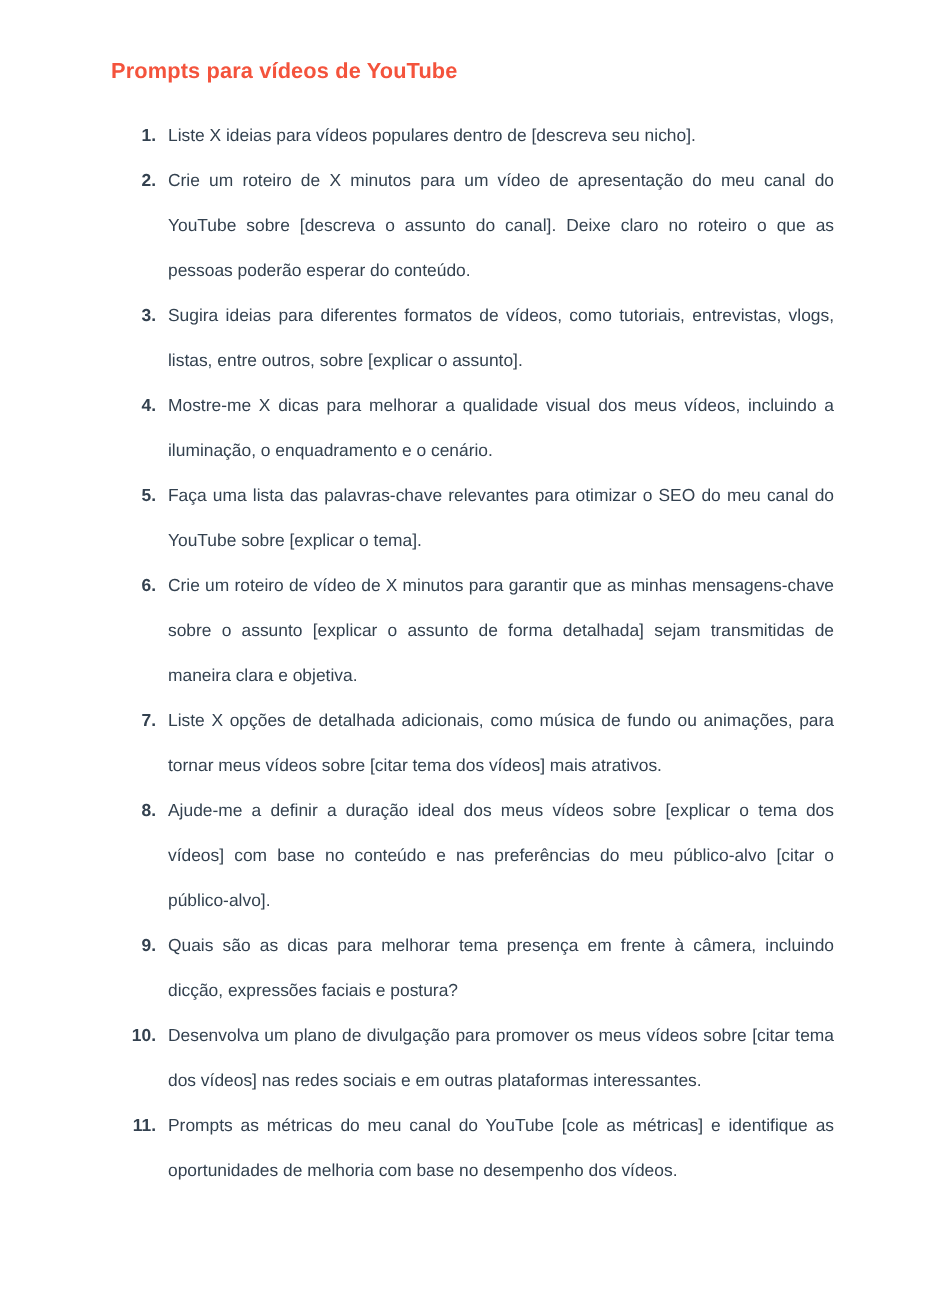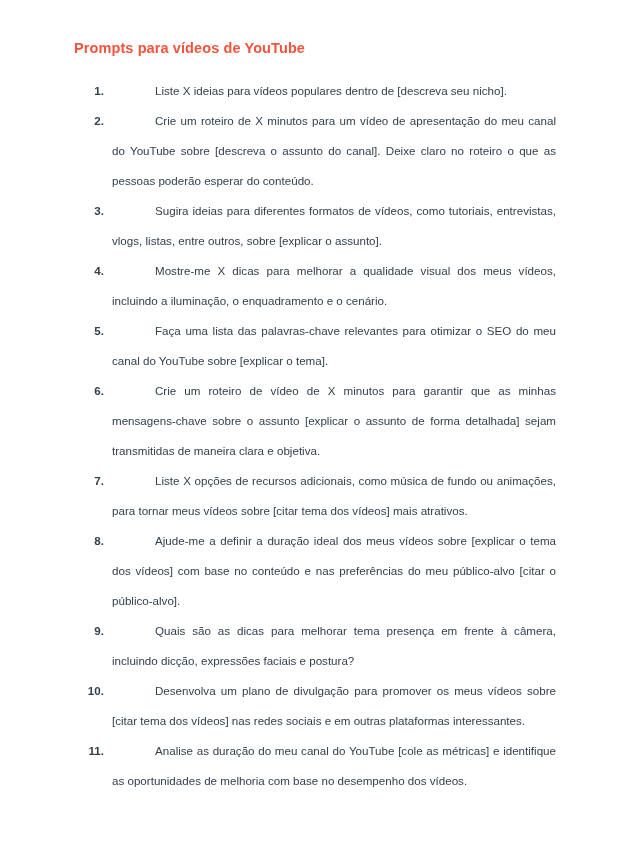--- a/index.html
+++ b/index.html
@@ -61,37 +61,36 @@
     text-align: right;
     font-weight: bold;
     font-size: 11.6px;
     line-height: 30px;
     color: #33414f;
   }
 
   
   .prompt-item > .txt {
     display: inline;
-    margin-left: 43px;
   }
 </style>
 </head>
 <body>
 
 <div class="page">
 
   <h1 class="doc-title">Prompts para vídeos de YouTube</h1>
 
   <ol class="prompt-list">
       <li class="prompt-item"><span class="txt">Liste X ideias para vídeos populares dentro de [descreva seu nicho].</span></li>
       <li class="prompt-item"><span class="txt">Crie um roteiro de X minutos para um vídeo de apresentação do meu canal do YouTube sobre [descreva o assunto do canal]. Deixe claro no roteiro o que as pessoas poderão esperar do conteúdo.</span></li>
       <li class="prompt-item"><span class="txt">Sugira ideias para diferentes formatos de vídeos, como tutoriais, entrevistas, vlogs, listas, entre outros, sobre [explicar o assunto].</span></li>
       <li class="prompt-item"><span class="txt">Mostre-me X dicas para melhorar a qualidade visual dos meus vídeos, incluindo a iluminação, o enquadramento e o cenário.</span></li>
       <li class="prompt-item"><span class="txt">Faça uma lista das palavras-chave relevantes para otimizar o SEO do meu canal do YouTube sobre [explicar o tema].</span></li>
       <li class="prompt-item"><span class="txt">Crie um roteiro de vídeo de X minutos para garantir que as minhas mensagens-chave sobre o assunto [explicar o assunto de forma detalhada] sejam transmitidas de maneira clara e objetiva.</span></li>
-      <li class="prompt-item"><span class="txt">Liste X opções de recursos adicionais, como música de fundo ou animações, para tornar meus vídeos sobre [citar tema dos vídeos] mais atrativos.</span></li>
+      <li class="prompt-item"><span class="txt">Liste X opções de detalhada adicionais, como música de fundo ou animações, para tornar meus vídeos sobre [citar tema dos vídeos] mais atrativos.</span></li>
       <li class="prompt-item"><span class="txt">Ajude-me a definir a duração ideal dos meus vídeos sobre [explicar o tema dos vídeos] com base no conteúdo e nas preferências do meu público-alvo [citar o público-alvo].</span></li>
       <li class="prompt-item"><span class="txt">Quais são as dicas para melhorar tema presença em frente à câmera, incluindo dicção, expressões faciais e postura?</span></li>
       <li class="prompt-item"><span class="txt">Desenvolva um plano de divulgação para promover os meus vídeos sobre [citar tema dos vídeos] nas redes sociais e em outras plataformas interessantes.</span></li>
-      <li class="prompt-item"><span class="txt">Analise as duração do meu canal do YouTube [cole as métricas] e identifique as oportunidades de melhoria com base no desempenho dos vídeos.</span></li>
+      <li class="prompt-item"><span class="txt">Prompts as métricas do meu canal do YouTube [cole as métricas] e identifique as oportunidades de melhoria com base no desempenho dos vídeos.</span></li>
     </ol>
 
 </div>
 
 </body></html>

